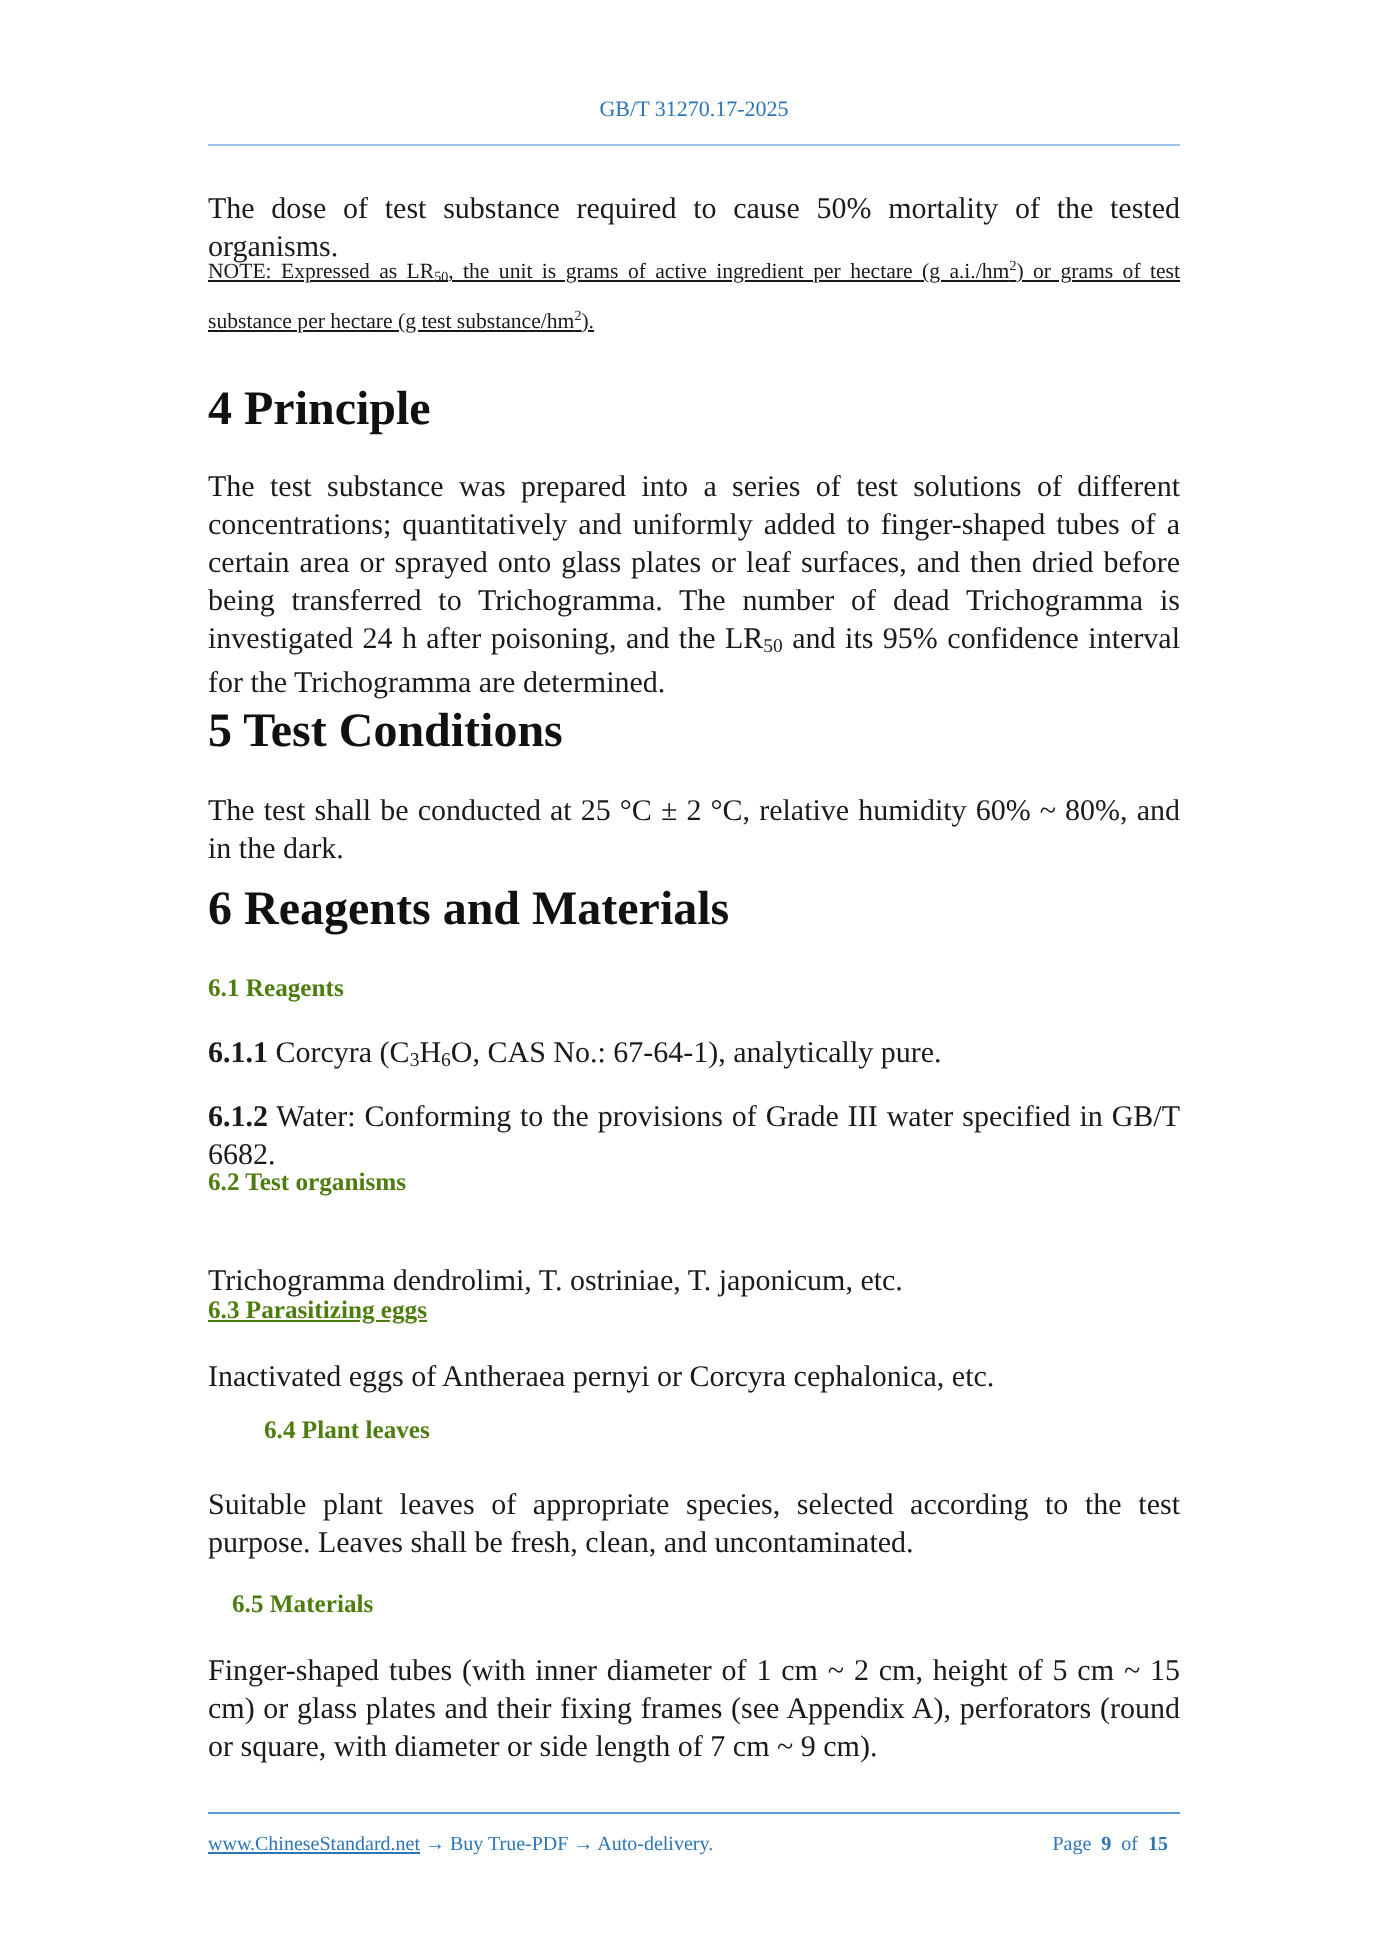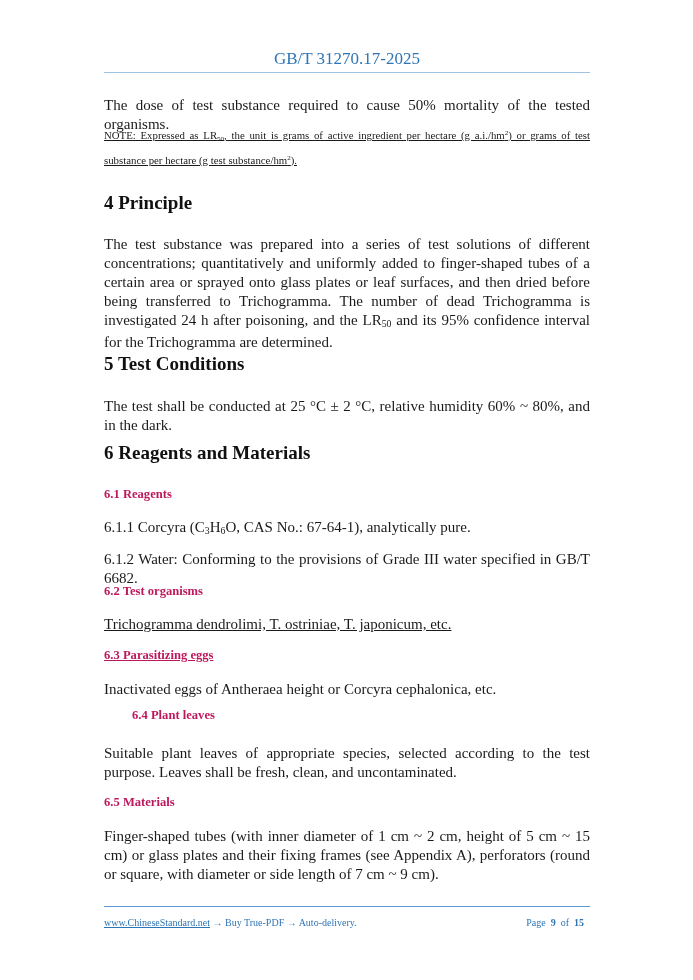--- a/index.html
+++ b/index.html
@@ -14,21 +14,21 @@
       font-family: "Liberation Serif", "DejaVu Serif", serif;
       color: #1a1a1a;
       overflow: hidden;
     }
     .page-header {
       position: absolute;
       left: 104px;
       top: 49px;
       width: 486px;
       text-align: center;
-      font-size: 17px;
+      font-size: 11px;
       color: #2e75b6;
     }
     .header-rule {
       position: absolute;
       left: 104px;
       top: 72px;
       width: 486px;
       height: 1px;
       background: #9dc3e6;
     }
@@ -47,32 +47,32 @@
       text-align: justify;
     }
     .note {
       font-size: 10.8px;
       line-height: 19px;
       text-decoration: underline;
     }
     .h1 {
       position: absolute;
       left: 0;
-      font-size: 19px;
+      font-size: 24px;
       font-weight: bold;
       color: #111;
     }
     .h2 {
       position: absolute;
       left: 0;
       font-size: 12.6px;
       font-weight: bold;
-      color: #be185d;
+      color: #4d7c0f;
     }
-    .b { font-weight: normal; }
+    .b { font-weight: bold; }
     sub, sup { font-size: 0.65em; }
     sub { vertical-align: -0.2em; }
     sup { vertical-align: 0.6em; }
     .footer-rule {
       position: absolute;
       left: 104px;
       top: 906px;
       width: 486px;
       height: 1px;
       background: #5b9bd5;
@@ -120,31 +120,31 @@
   <div class="h1" style="top:442px;text-align:center;">6 Reagents and Materials</div>
 
   <div class="h2" style="top:487px;">6.1 Reagents</div>
 
   <div class="p" style="top:518px;"><span class="b">6.1.1</span><span> Corcyra (C</span><sub>3</sub><span>H</span><sub>6</sub><span>O, CAS No.: 67-64-1), analytically pure.</span></div>
 
   <div class="p" style="top:550px;"><span class="b">6.1.2</span><span> Water: Conforming to the provisions of Grade III water specified in GB/T 6682.</span></div>
 
   <div class="h2" style="top:584px;">6.2 Test organisms</div>
 
-  <div class="p" style="top:615px;text-decoration:underline;">Trichogramma dendrolimi, T. ostriniae, T. japonicum, etc.</div>
+  <div class="p" style="top:632px;">Trichogramma dendrolimi, T. ostriniae, T. japonicum, etc.</div>
 
   <div class="h2" style="top:648px;text-decoration:underline;">6.3 Parasitizing eggs</div>
 
-  <div class="p" style="top:680px;">Inactivated eggs of Antheraea height or Corcyra cephalonica, etc.</div>
+  <div class="p" style="top:680px;">Inactivated eggs of Antheraea pernyi or Corcyra cephalonica, etc.</div>
 
   <div class="h2" style="top:708px;margin-left:28px;">6.4 Plant leaves</div>
 
   <div class="p" style="top:744px;">Suitable plant leaves of appropriate species, selected according to the test purpose. Leaves shall be fresh, clean, and uncontaminated.</div>
 
-  <div class="h2" style="top:795px;">6.5 Materials</div>
+  <div class="h2" style="top:795px;margin-left:12px;">6.5 Materials</div>
 
   <div class="p" style="top:827px;">Finger-shaped tubes (with inner diameter of 1 cm ~ 2 cm, height of 5 cm ~ 15 cm) or glass plates and their fixing frames (see Appendix A), perforators (round or square, with diameter or side length of 7 cm ~ 9 cm).</div>
 
 </div>
 
 <div class="footer-rule"></div>
 
 <div class="footer">
   <a>www.ChineseStandard.net</a><span> → Buy True-PDF → Auto-delivery.</span>
   <span class="right"><span>Page</span>&nbsp; <span class="num">9</span>&nbsp; <span>of</span>&nbsp; <span class="num">15</span></span>

